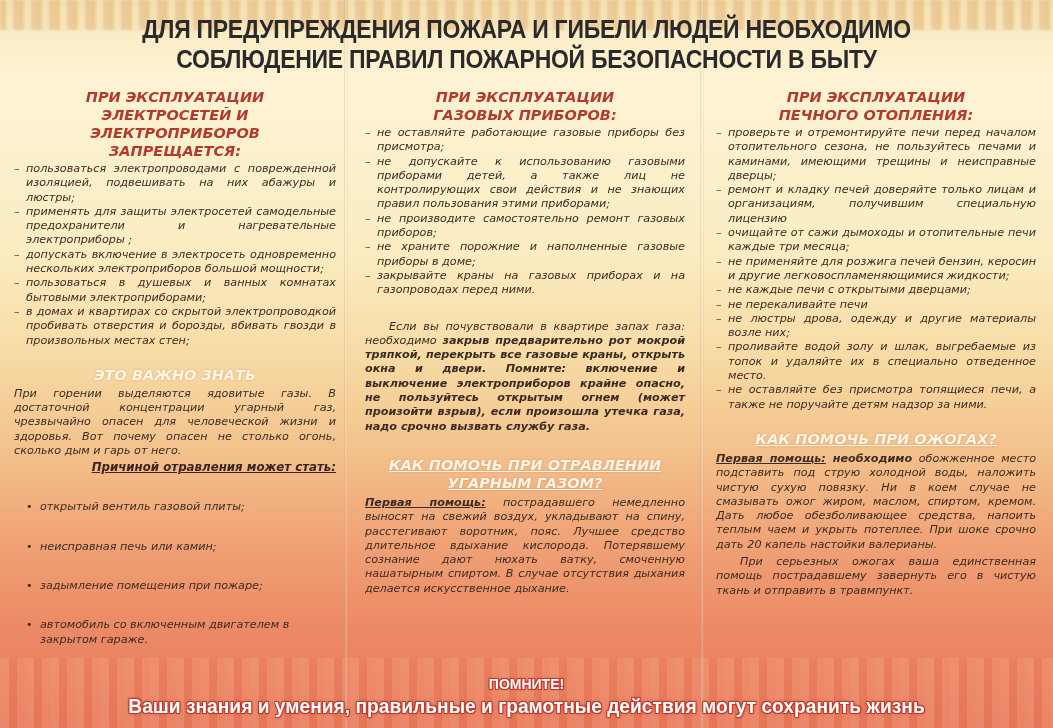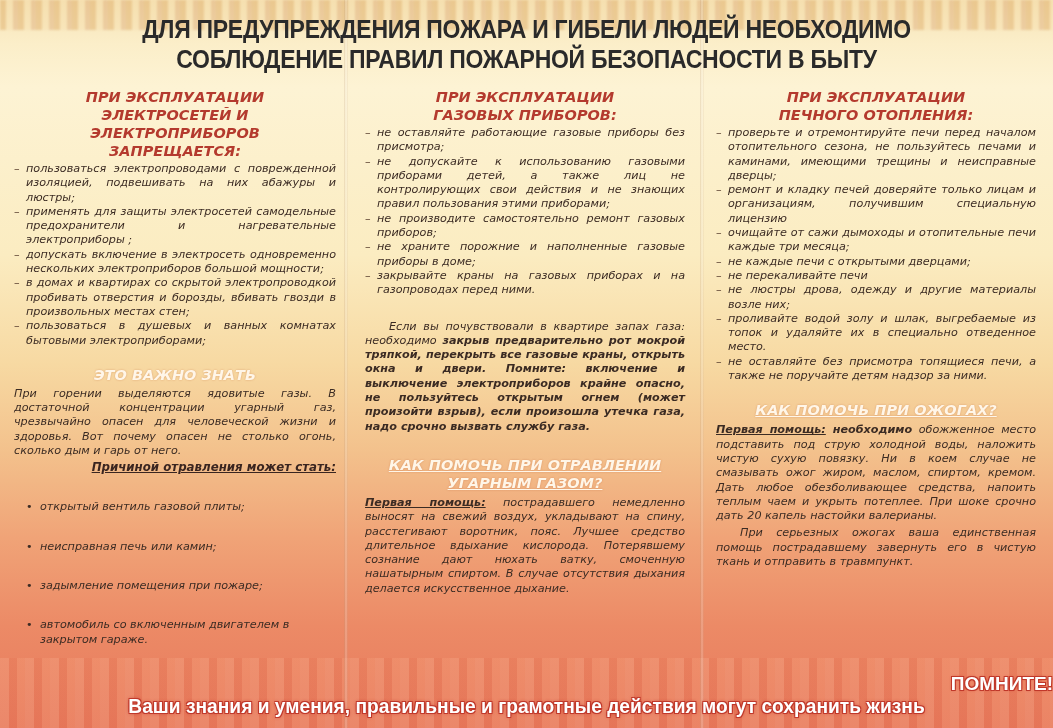--- a/index.html
+++ b/index.html
@@ -96,25 +96,25 @@
   ul.dots li {
     position: relative; padding-left: 16px;
     font-size: 11.2px; line-height: 15.2px; color: #3b2b23; margin-top: 24px;
   }
   ul.dots li::before {
     content: "•"; position: absolute; left: 2px; top: 0;
   }
 
   .remember {
     position: absolute; left: 0; top: 673px; width: 100%;
-    text-align: right;
+    text-align: center;
     color: #fff;
     font-family: "Liberation Sans", sans-serif;
     font-weight: bold;
-    font-size: 19px;
+    font-size: 14px;
     line-height: 22px;
     text-shadow: 0 0 3px #c0392b, 1px 1px 0 #c0392b, -1px -1px 0 #c0392b, 1px -1px 0 #c0392b, -1px 1px 0 #c0392b;
   }
   .motto {
     position: absolute; left: 0; top: 694px; width: 100%;
     text-align: center;
     color: #fff;
     font-family: "Liberation Sans", sans-serif;
     font-weight: bold;
     font-size: 20px;
@@ -140,22 +140,22 @@
   <div class="sec-title">
     <div>ПРИ ЭКСПЛУАТАЦИИ</div>
     <div>ЭЛЕКТРОСЕТЕЙ И</div>
     <div>ЭЛЕКТРОПРИБОРОВ</div>
     <div>ЗАПРЕЩАЕТСЯ:</div>
   </div>
   <ul class="dash">
     <li>пользоваться электропроводами с поврежденной изоляцией, подвешивать на них абажуры и люстры;</li>
     <li>применять для защиты электросетей самодельные предохранители и нагревательные электроприборы ;</li>
     <li>допускать включение в электросеть одновременно нескольких электроприборов большой мощности;</li>
+    <li>пользоваться в душевых и ванных комнатах бытовыми электроприборами;</li>
     <li>в домах и квартирах со скрытой электропроводкой пробивать отверстия и борозды, вбивать гвозди в произвольных местах стен;</li>
-    <li>пользоваться в душевых и ванных комнатах бытовыми электроприборами;</li>
   </ul>
 
   <div style="height:18px"></div>
   <div class="white-title">ЭТО ВАЖНО ЗНАТЬ</div>
   <div class="para" style="margin-top:3px">При горении выделяются ядовитые газы. В достаточной концентрации угарный газ, чрезвычайно опасен для человеческой жизни и здоровья. Вот почему опасен не столько огонь, сколько дым и гарь от него.</div>
   <div class="dark-title" style="margin-top:2px">Причиной отравления может стать:</div>
   <ul class="dots">
     <li>открытый вентиль газовой плиты;</li>
     <li>неисправная печь или камин;</li>
     <li>задымление помещения при пожаре;</li>
@@ -192,20 +192,21 @@
 
 <div class="col col3">
   <div class="sec-title">
     <div>ПРИ ЭКСПЛУАТАЦИИ</div>
     <div>ПЕЧНОГО ОТОПЛЕНИЯ:</div>
   </div>
   <ul class="dash">
     <li>проверьте и отремонтируйте печи перед началом отопительного сезона, не пользуйтесь печами и каминами, имеющими трещины  и неисправные дверцы;</li>
     <li>ремонт и кладку печей доверяйте только лицам и организациям, получившим специальную лицензию</li>
     <li>очищайте от сажи дымоходы и отопительные печи каждые три месяца;</li>
+    <li>не применяйте для розжига печей бензин, керосин и другие легковоспламеняющимися жидкости;</li>
     <li>не каждые печи с открытыми дверцами;</li>
     <li>не перекаливайте печи</li>
     <li>не люстры дрова, одежду и другие материалы возле них;</li>
     <li>проливайте водой золу и шлак, выгребаемые из топок и удаляйте их в специально отведенное место.</li>
     <li>не оставляйте без присмотра топящиеся печи, а также не поручайте детям надзор за ними.</li>
   </ul>
 
   <div style="height:18px"></div>
   <div class="white-title uline">КАК ПОМОЧЬ ПРИ ОЖОГАХ?</div>
   <div class="para" style="margin-top:4px">

